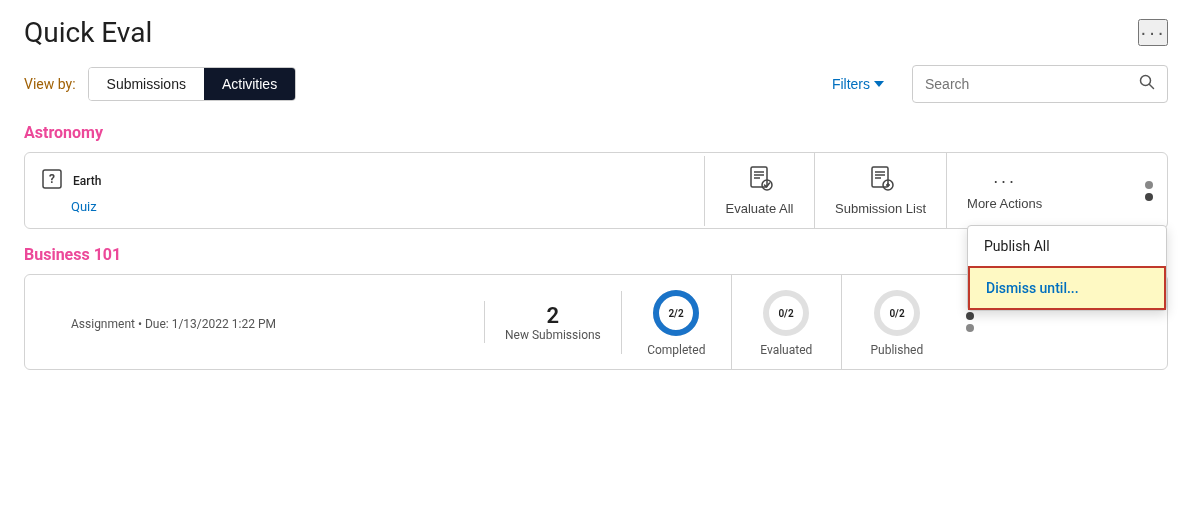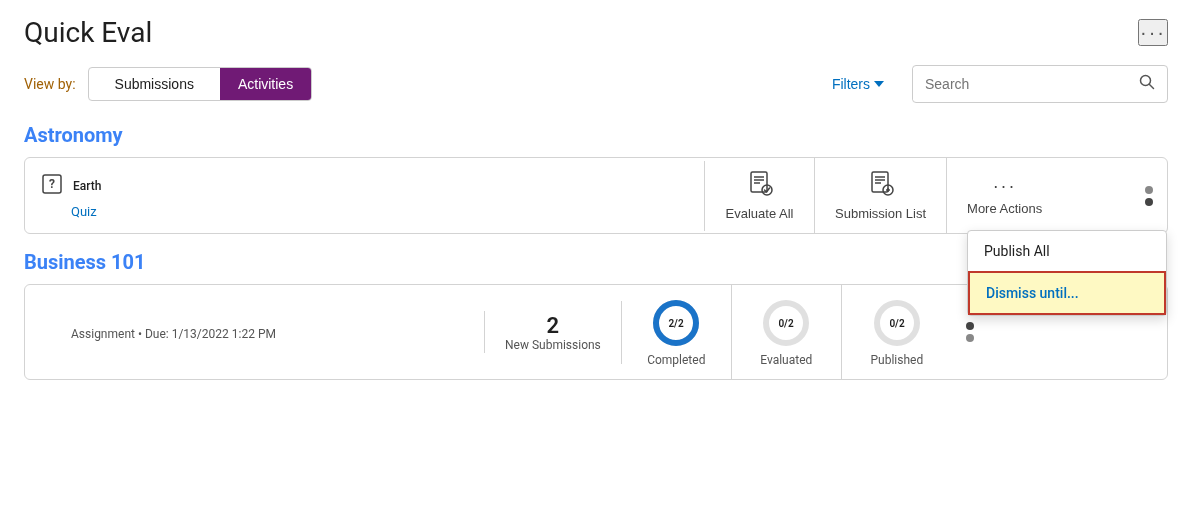--- a/index.html
+++ b/index.html
@@ -58,24 +58,23 @@
       border-radius: 4px;
       overflow: hidden;
     }
     .toggle-btn {
       padding: 8px 18px;
       cursor: pointer;
       font-size: 14px;
       border: none;
       background: #fff;
       color: #202020;
-      margin-left: 8px;
     }
     .toggle-btn.active {
-      background: #701a75;
+      background: #0f172a;
       color: #fff;
     }
     .toolbar-right {
       display: flex;
       align-items: center;
       gap: 28px;
     }
     .filters-btn {
       display: flex;
       align-items: center;
@@ -114,23 +113,23 @@
       background: none;
       border: none;
       padding: 8px 12px;
       cursor: pointer;
       color: #555;
       font-size: 16px;
     }
 
     
     .section-heading {
-      font-size: 20px;
+      font-size: 16px;
       font-weight: 700;
-      color: #3b82f6;
+      color: #ec4899;
       margin-bottom: 10px;
     }
 
     
     .card {
       border: 1px solid #d3d3d3;
       border-radius: 6px;
       margin-bottom: 16px;
       background: #fff;
       position: relative;

